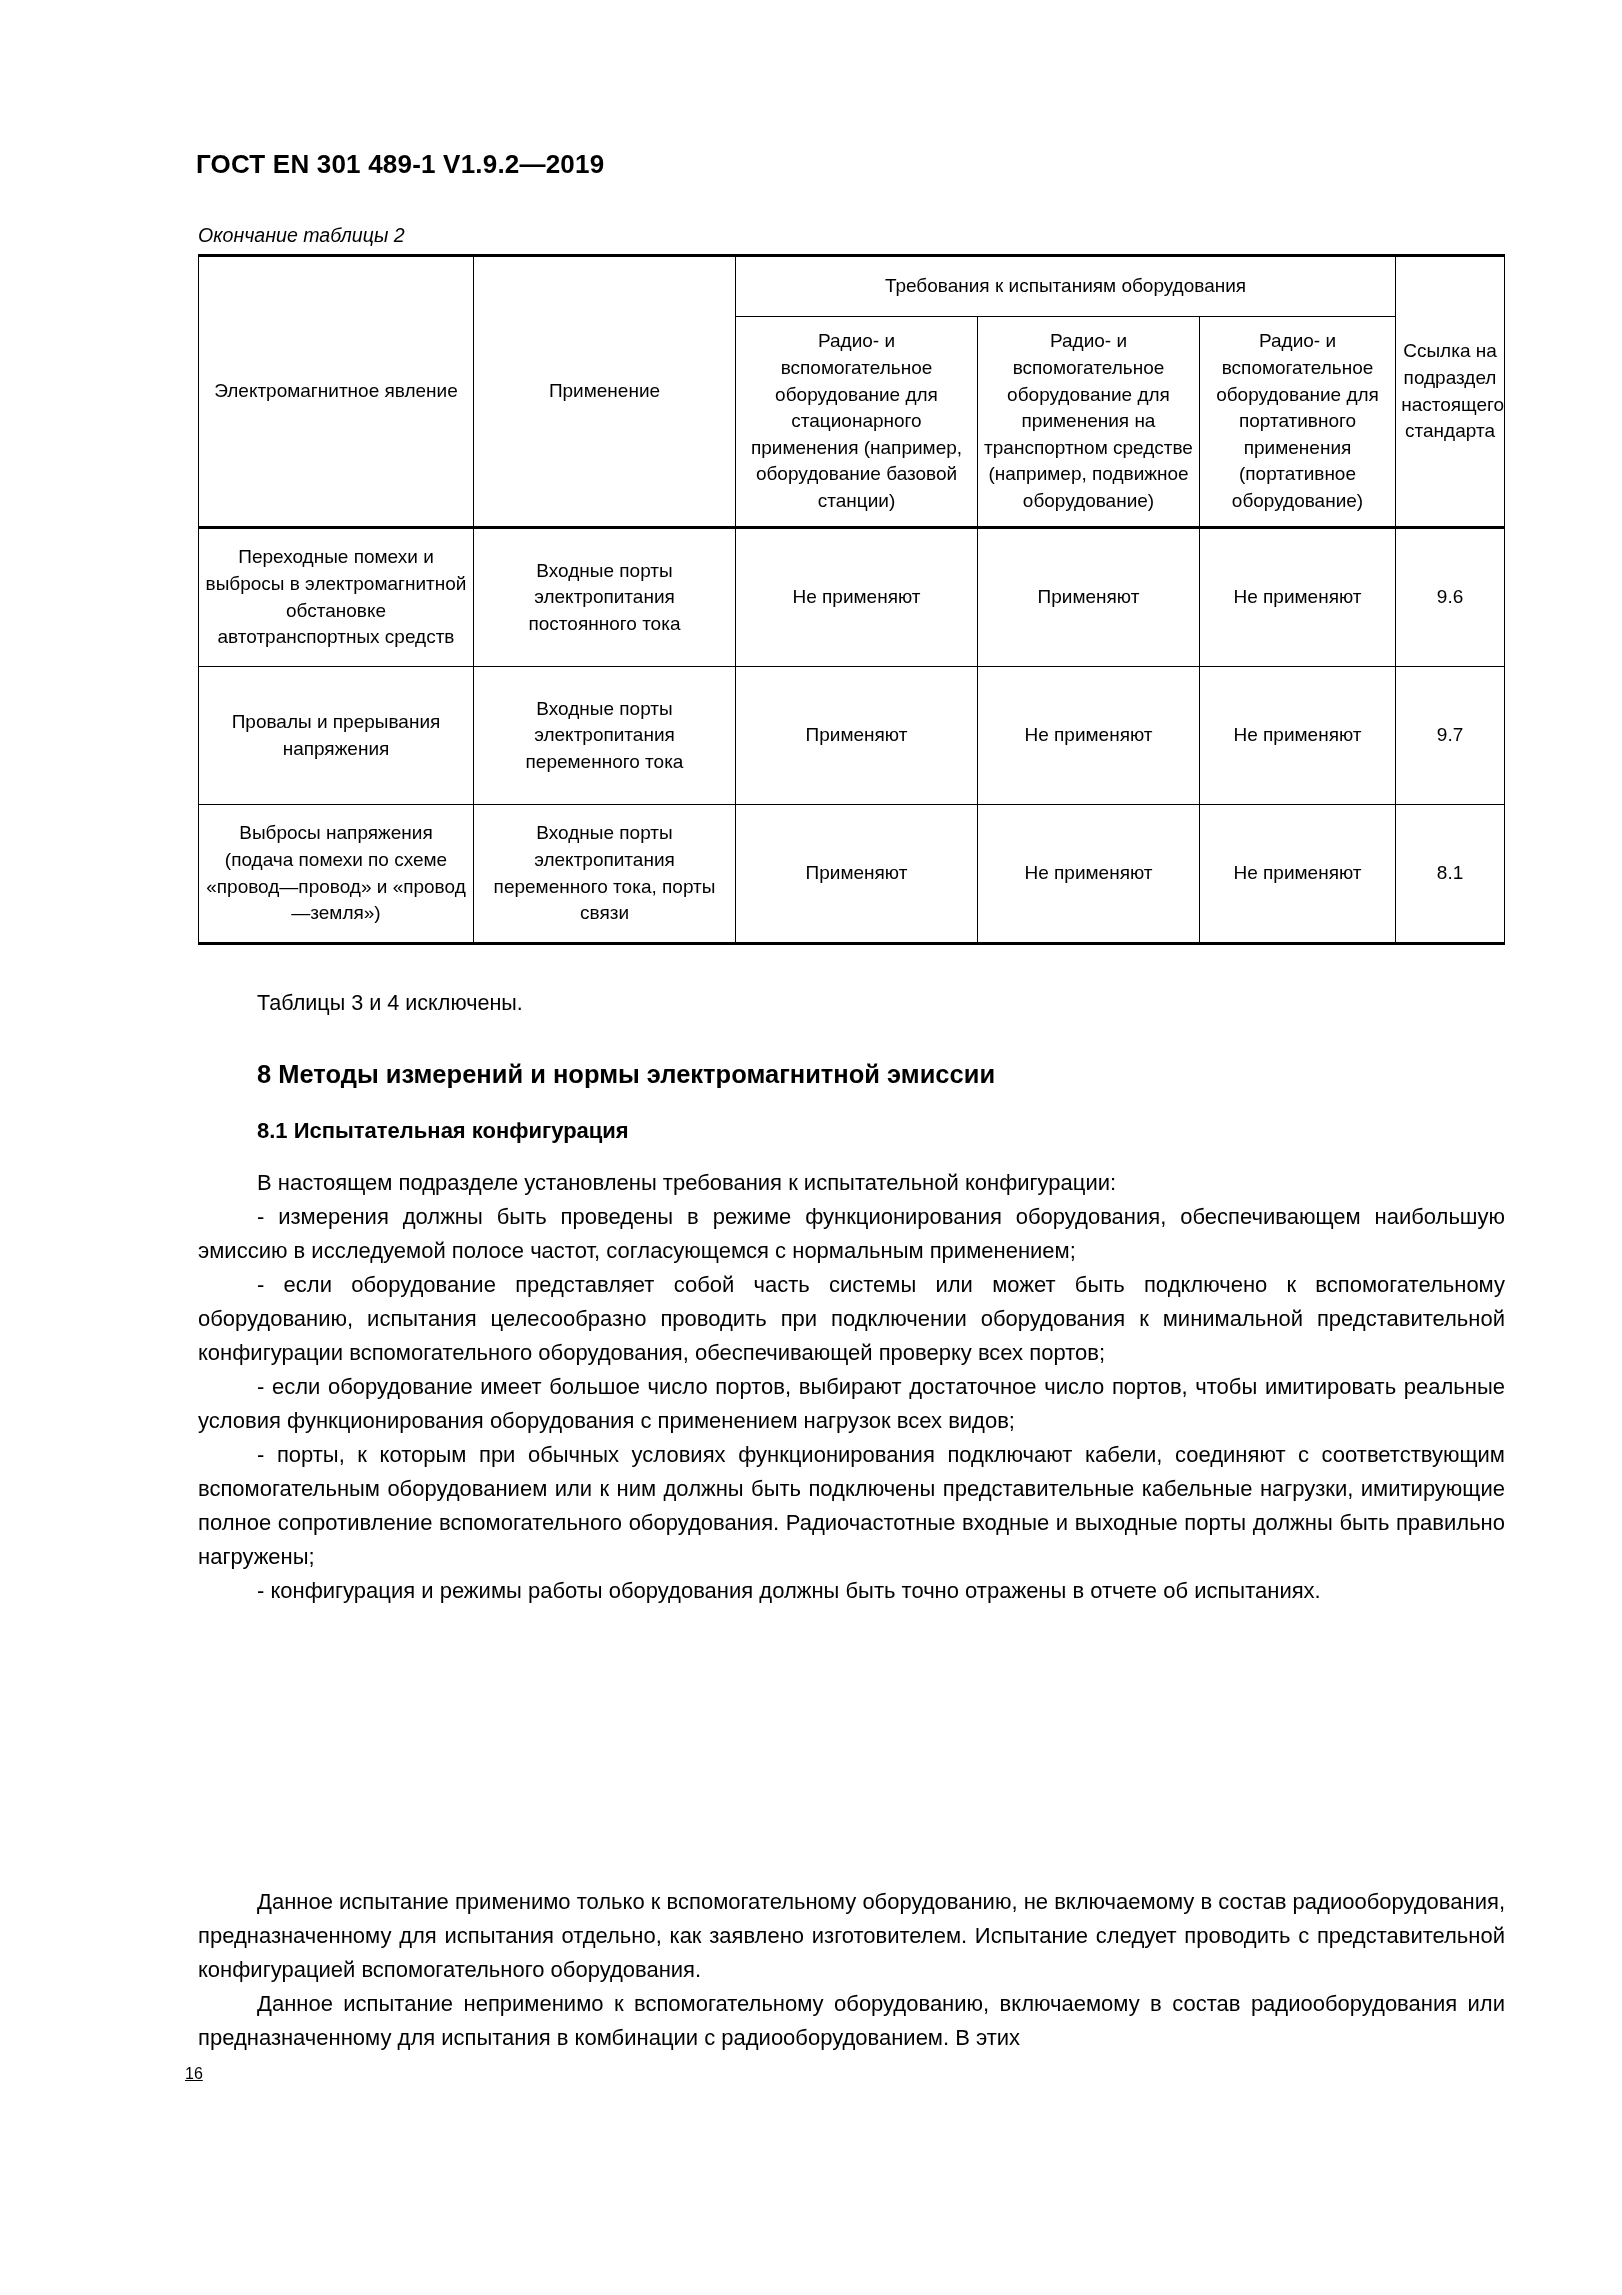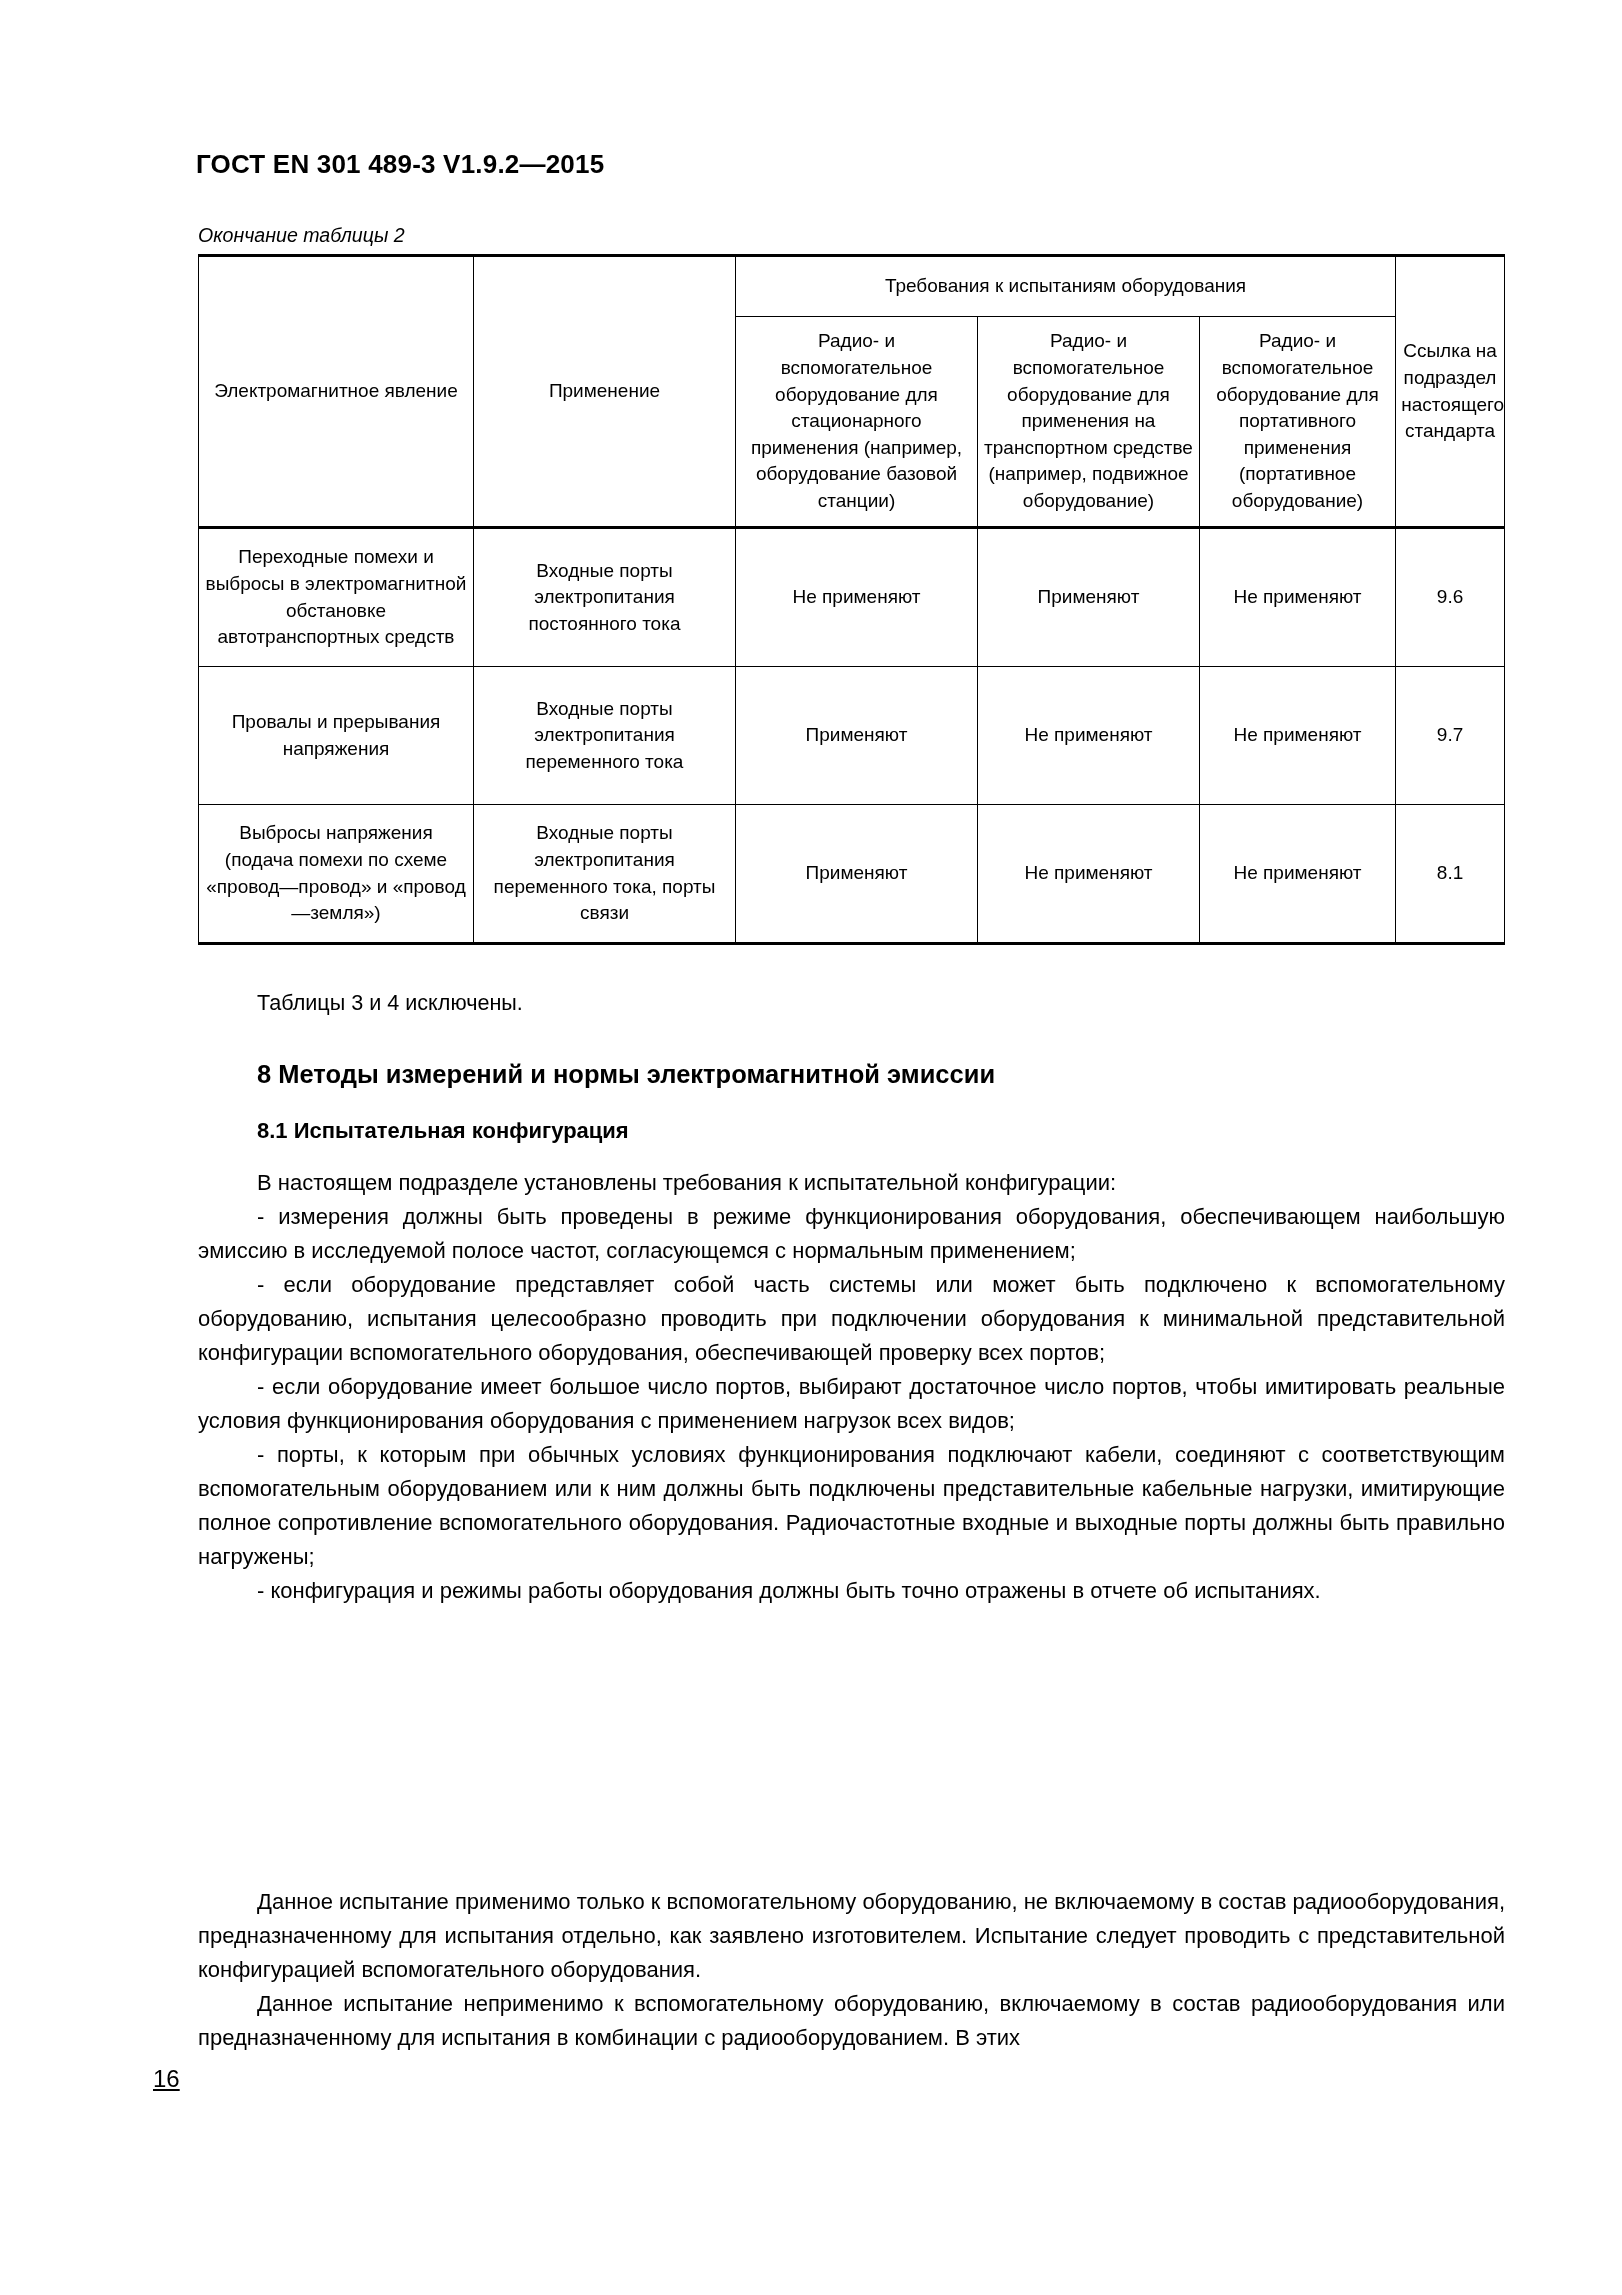--- a/index.html
+++ b/index.html
@@ -99,32 +99,32 @@
     text-align: justify;
     text-justify: inter-word;
   }
   .body-block p {
     margin: 0;
     text-indent: 59px;
   }
 
   .page-num {
     position: absolute;
-    left: 153px;
+    left: 185px;
     top: 2065px;
-    font-size: 24px;
+    font-size: 16px;
     text-decoration: underline;
   }
 </style>
 </head>
 <body>
 
 <div class="page">
 
-  <div class="doc-header">ГОСТ EN 301 489-3 V1.9.2—2015</div>
+  <div class="doc-header">ГОСТ EN 301 489-1 V1.9.2—2019</div>
 
   <div class="table-caption">Окончание таблицы 2</div>
 
   <div class="tbl-wrap">
     <table class="gost">
       <colgroup>
         <col class="c1">
           <col class="c2">
           <col class="c3">
           <col class="c4">

